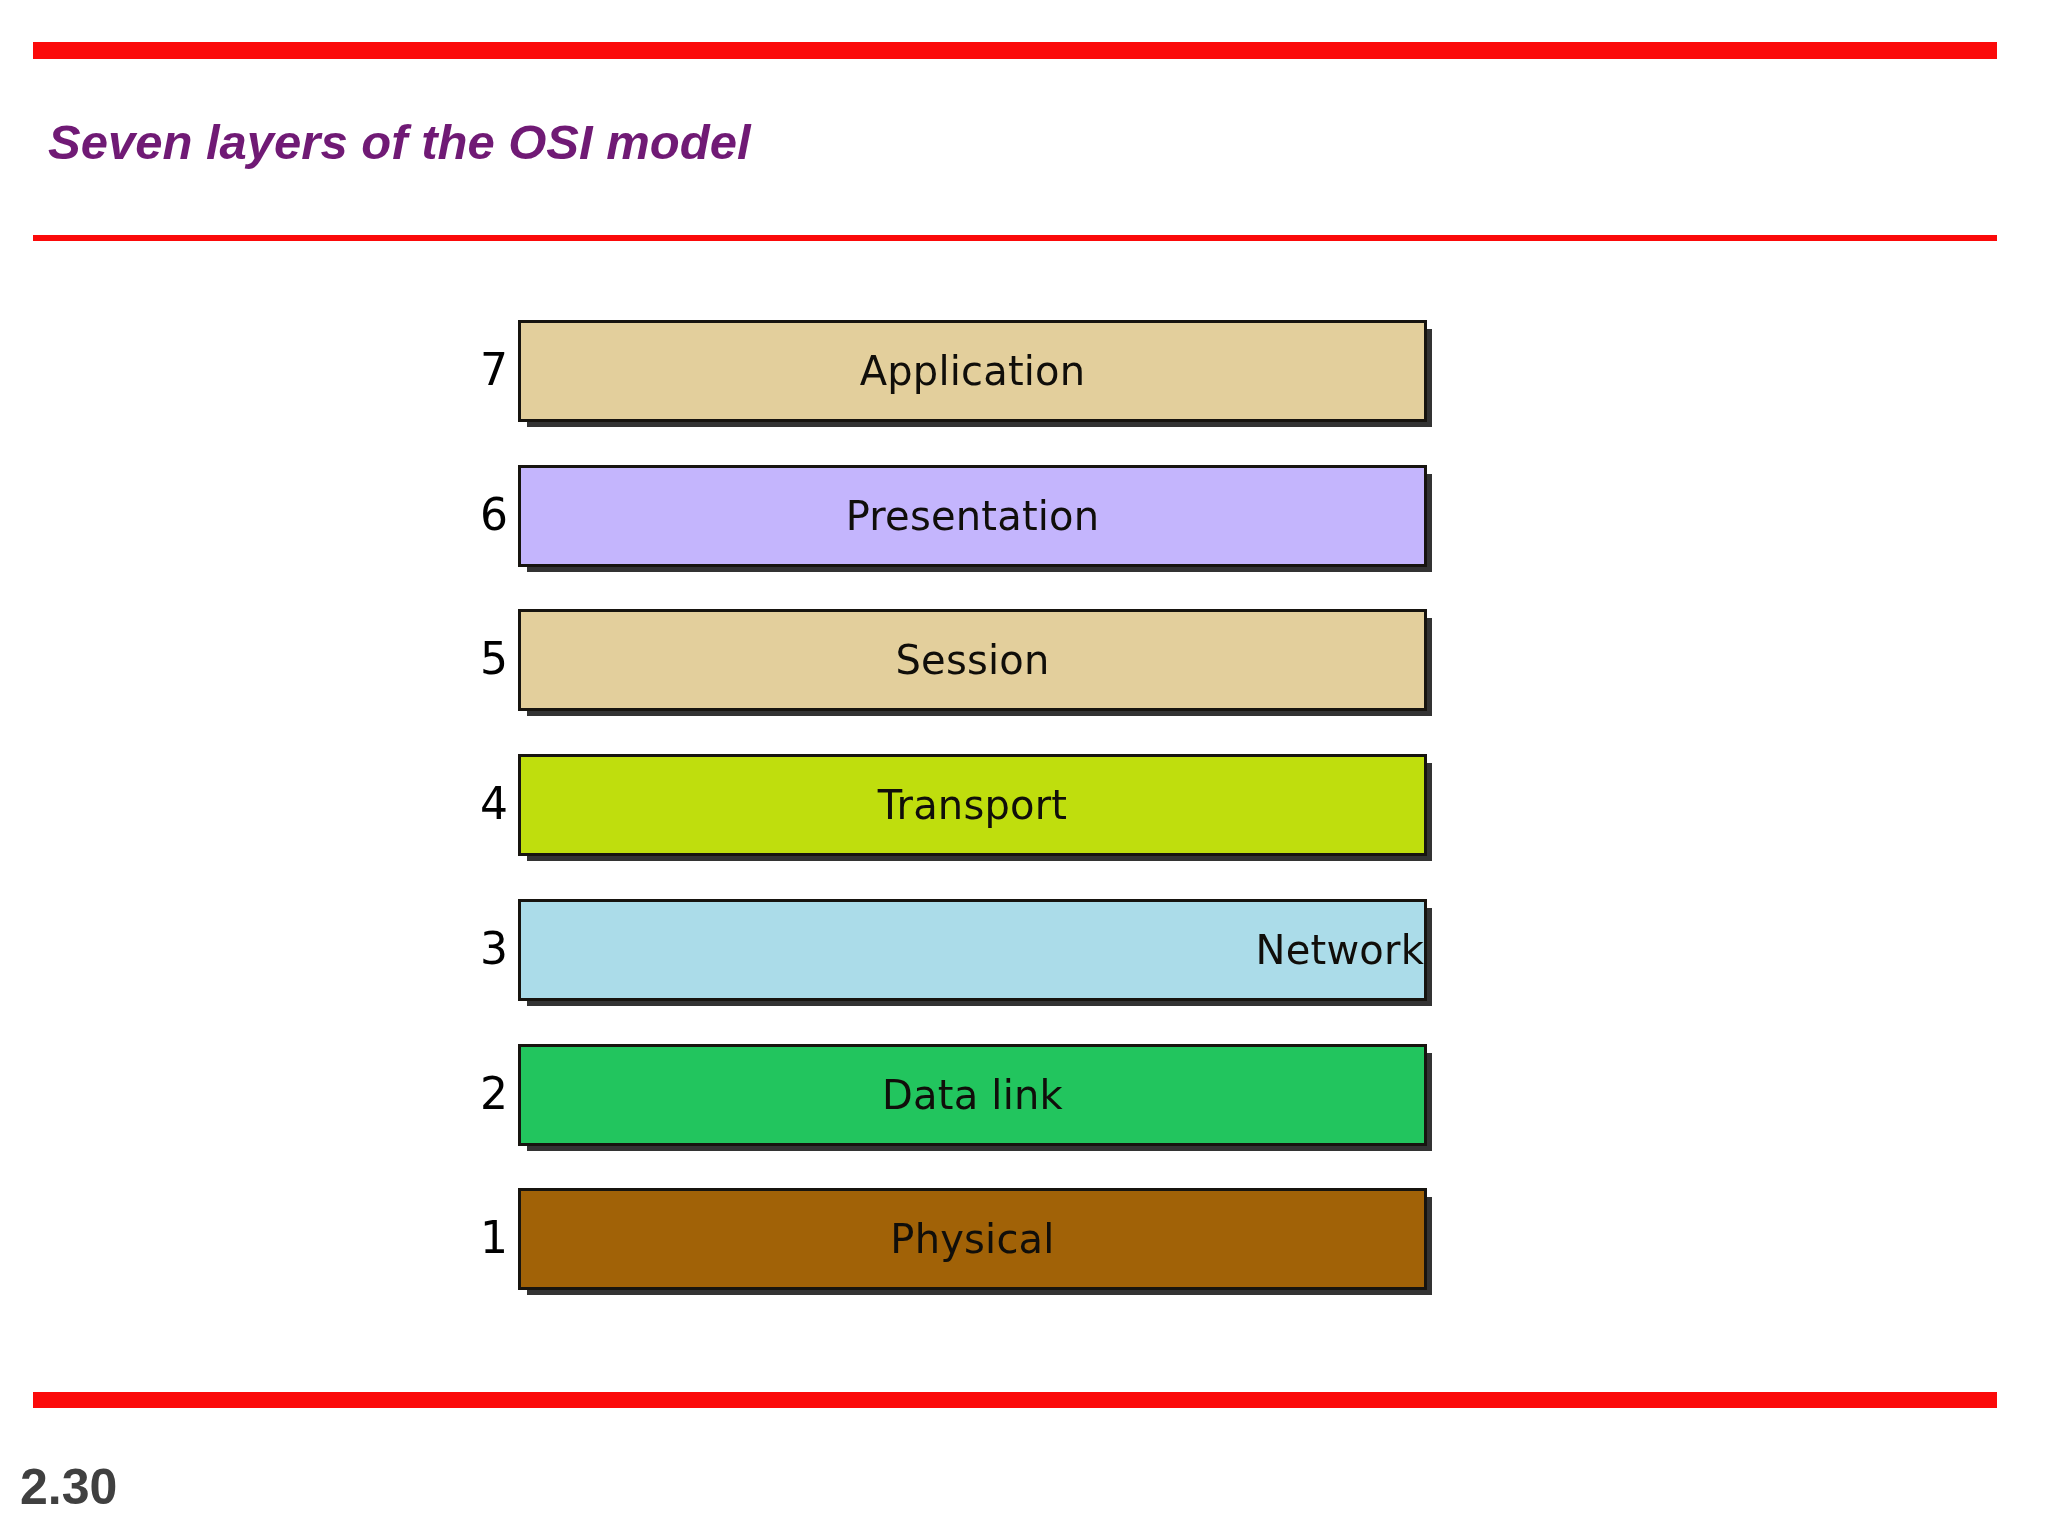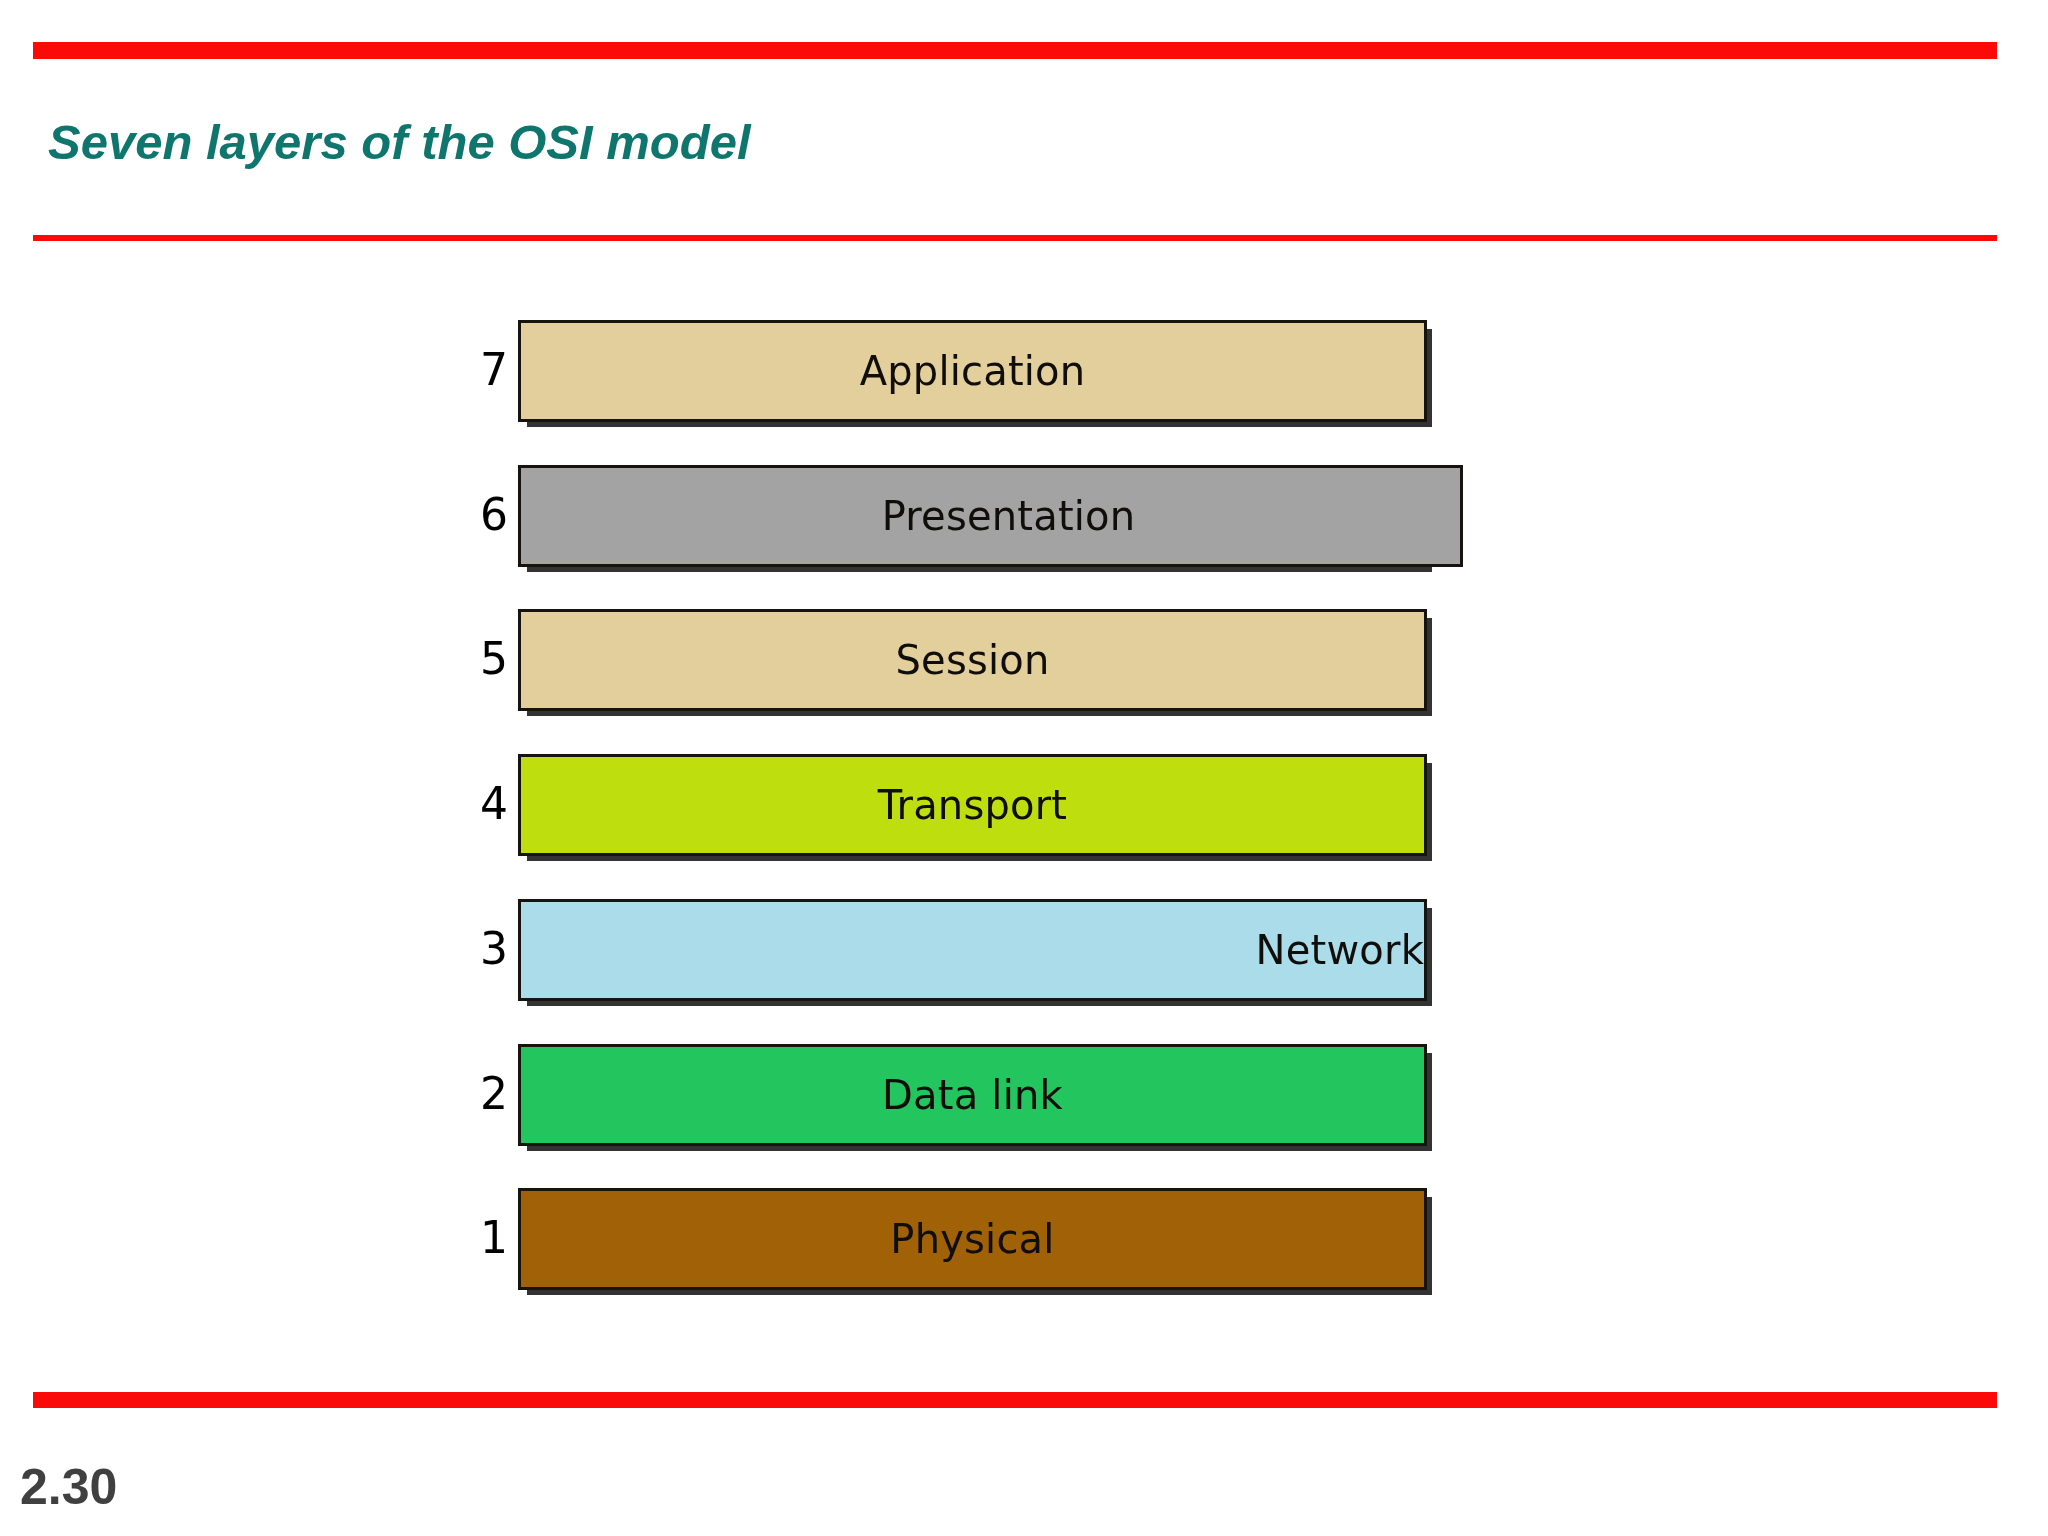--- a/index.html
+++ b/index.html
@@ -57,21 +57,21 @@
     font-weight: bold;
     color: #3030CB;
     letter-spacing: 0px;
     line-height: 1;
   }
   .fig-caption {
     font-family: "Liberation Sans", "DejaVu Sans", sans-serif;
     font-size: 49px;
     font-weight: bold;
     font-style: italic;
-    color: #0f766e;
+    color: #701a75;
     margin-left: 28px;
     line-height: 1;
   }
 
   
   .stack {
     position: absolute;
     left: 0;
     top: 0;
     width: 2048px;
@@ -173,21 +173,21 @@
           <div class="layer-shadow" style="background: rgb(51, 51, 51);"></div>
           <div class="layer-bar" style="background: rgb(227, 207, 156); border-color: rgb(23, 20, 15);">
             <span class="layer-label">Application</span>
           </div>
         </div>
       </div>
       <div class="layer-row" style="top: 464.7px;">
         <div class="layer-number">6</div>
         <div class="layer-bar-wrap">
           <div class="layer-shadow" style="background: rgb(51, 51, 51);"></div>
-          <div class="layer-bar" style="background: #a3a3a3; border-color: rgb(23, 20, 15); padding-left: 36px;">
+          <div class="layer-bar" style="background: #c4b5fd; border-color: rgb(23, 20, 15);">
             <span class="layer-label">Presentation</span>
           </div>
         </div>
       </div>
       <div class="layer-row" style="top: 609.4px;">
         <div class="layer-number">5</div>
         <div class="layer-bar-wrap">
           <div class="layer-shadow" style="background: rgb(51, 51, 51);"></div>
           <div class="layer-bar" style="background: rgb(227, 207, 156); border-color: rgb(23, 20, 15);">
             <span class="layer-label">Session</span>

